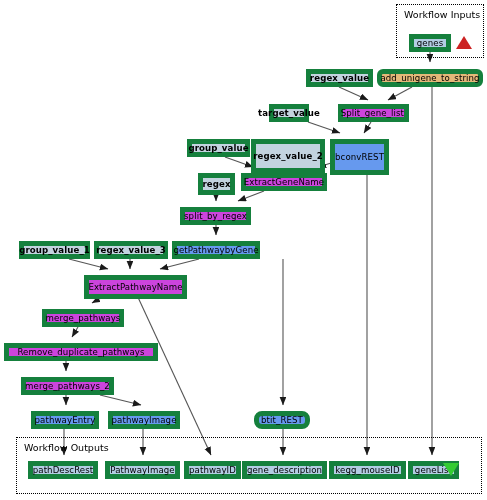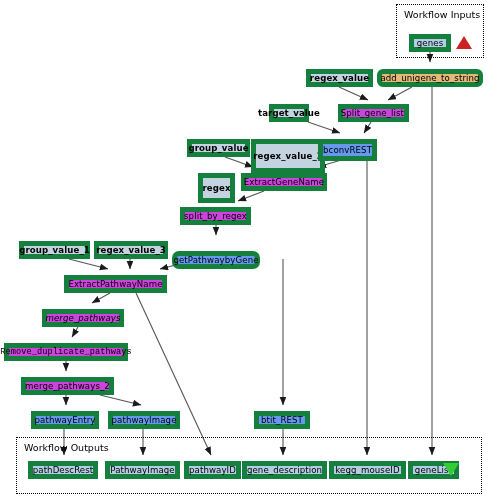--- a/index.html
+++ b/index.html
@@ -136,60 +136,60 @@
       </div>
       <div class="node n-proc" style="left: 338px; top: 104px; width: 71px; height: 18px; justify-content: flex-end;">
         <span>Split_gene_list</span>
       </div>
       <div class="node n-const" style="left: 187px; top: 139px; width: 63px; height: 18px;">
         <span>group_value</span>
       </div>
       <div class="node n-const" style="left: 251px; top: 139px; width: 74px; height: 34px;">
         <span>regex_value_2</span>
       </div>
-      <div class="node n-rest" style="left: 318px; top: 139px; width: 59px; height: 22px;">
+      <div class="node n-rest" style="left: 330px; top: 139px; width: 59px; height: 36px;">
         <span>bconvREST</span>
       </div>
-      <div class="node n-const" style="left: 198px; top: 173px; width: 37px; height: 30px; text-align: right;">
+      <div class="node n-const" style="left: 198px; top: 173px; width: 37px; height: 22px; text-align: right;">
         <span>regex</span>
       </div>
       <div class="node n-proc" style="left: 241px; top: 173px; width: 86px; height: 18px;">
         <span>ExtractGeneName</span>
       </div>
       <div class="node n-proc" style="left: 180px; top: 207px; width: 71px; height: 18px;">
         <span>split_by_regex</span>
       </div>
       <div class="node n-const" style="left: 19px; top: 241px; width: 71px; height: 18px;">
         <span>group_value_1</span>
       </div>
       <div class="node n-const" style="left: 94px; top: 241px; width: 74px; height: 18px;">
         <span>regex_value_3</span>
       </div>
-      <div class="node n-rest" style="left: 172px; top: 251px; width: 88px; height: 18px; border-radius: 7px;">
+      <div class="node n-rest" style="left: 172px; top: 241px; width: 88px; height: 18px;">
         <span>getPathwaybyGene</span>
       </div>
-      <div class="node n-proc" style="left: 64px; top: 275px; width: 103px; height: 18px;">
+      <div class="node n-proc" style="left: 84px; top: 275px; width: 103px; height: 24px;">
         <span>ExtractPathwayName</span>
       </div>
-      <div class="node n-proc" style="left: 42px; top: 309px; width: 82px; height: 18px; font-style: italic;">
+      <div class="node n-proc" style="left: 42px; top: 309px; width: 82px; height: 18px;">
         <span>merge_pathways</span>
       </div>
-      <div class="node n-proc" style="left: 4px; top: 343px; width: 124px; height: 18px; font-family: Liberation Mono, monospace;">
+      <div class="node n-proc" style="left: 4px; top: 343px; width: 154px; height: 18px;">
         <span>Remove_duplicate_pathways</span>
       </div>
       <div class="node n-proc" style="left: 21px; top: 377px; width: 93px; height: 18px;">
         <span>merge_pathways_2</span>
       </div>
       <div class="node n-rest" style="left: 31px; top: 411px; width: 68px; height: 18px;">
         <span>pathwayEntry</span>
       </div>
       <div class="node n-rest" style="left: 108px; top: 411px; width: 72px; height: 18px;">
         <span>pathwayImage</span>
       </div>
-      <div class="node n-rest" style="left: 254px; top: 411px; width: 56px; height: 18px;">
+      <div class="node n-rest" style="left: 254px; top: 411px; width: 56px; height: 18px; border-radius: 8px;">
         <span>btit_REST</span>
       </div>
       <div class="node n-output" style="left: 28px; top: 461px; width: 70px; height: 18px;">
         <span>pathDescRest</span>
       </div>
       <div class="node n-output" style="left: 105px; top: 461px; width: 75px; height: 18px;">
         <span>PathwayImage</span>
       </div>
       <div class="node n-output" style="left: 184px; top: 461px; width: 57px; height: 18px;">
         <span>pathwayID</span>

